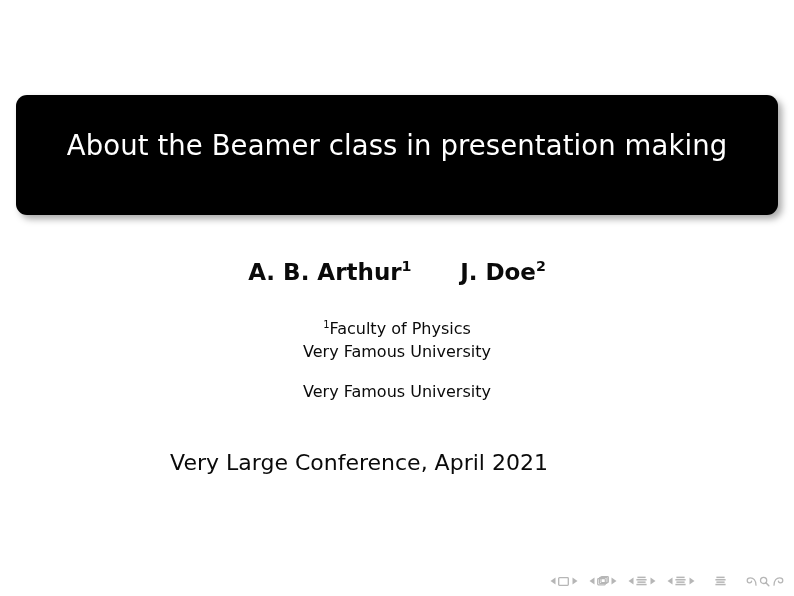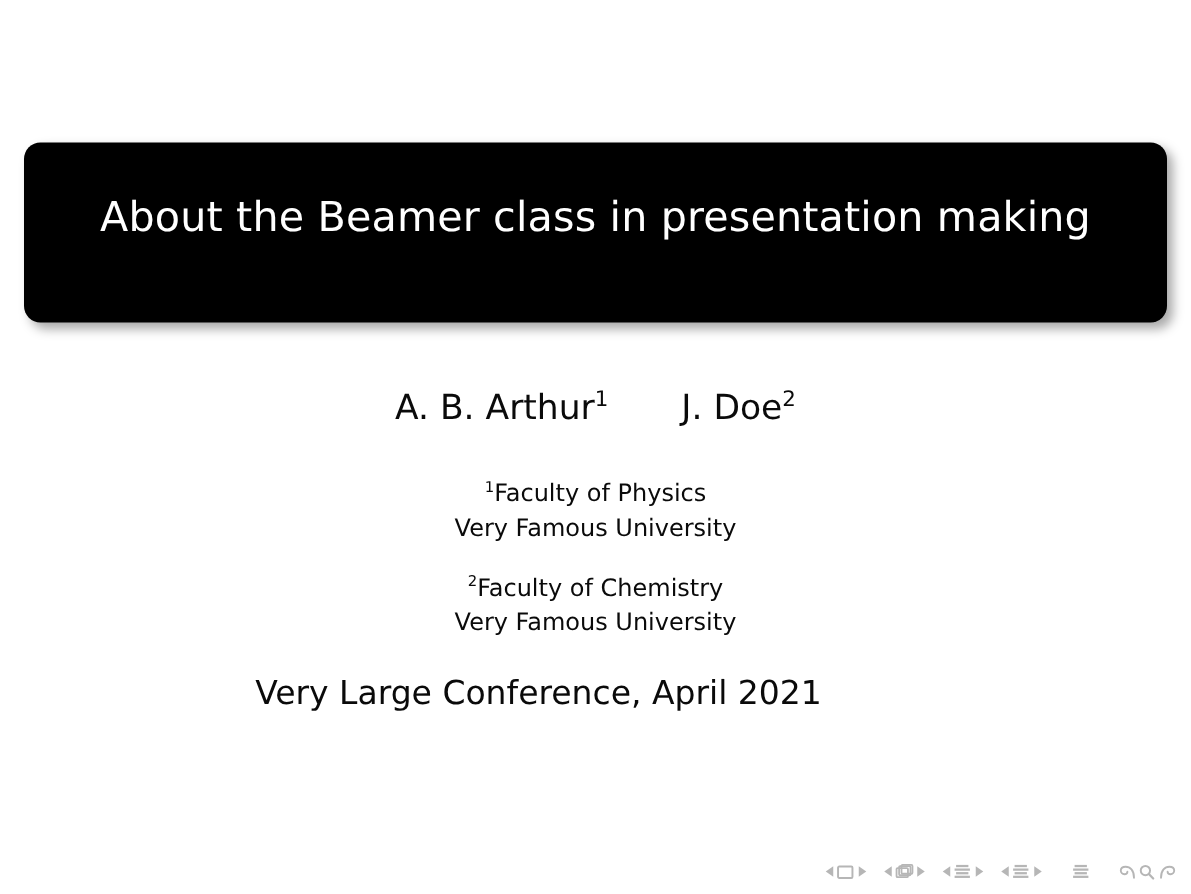--- a/index.html
+++ b/index.html
@@ -74,20 +74,21 @@
     top: 258px;
     width: 794px;
     text-align: center;
     font-size: 23px;
     line-height: 1.25;
     color: #0a0a0a;
     white-space: nowrap;
   }
   .author {
     display: inline-block;
+    font-weight: bold;
   }
   .author-gap {
     display: inline-block;
     width: 34px;
   }
   sup {
     font-size: 0.62em;
     vertical-align: super;
     line-height: 0;
   }
@@ -179,21 +180,20 @@
     <span class="author-gap"></span>
     <span class="author"><span>J. Doe</span><sup>2</sup></span>
   </div>
 
   <div class="affiliations">
     <div class="affil-block">
       <span class="affil-line"><sup>1</sup><span>Faculty of Physics</span></span>
       <span class="affil-line">Very Famous University</span>
     </div>
     <div class="affil-block">
-      <span class="affil-line"><sup>2</sup><span>Faculty of Chemistry</span></span>
       <span class="affil-line">Very Famous University</span>
     </div>
   </div>
 
   <div class="conference">Very Large Conference, April 2021</div>
 
   <div class="navsyms">
 
     <div class="nav-group">
       <span class="nav-btn arrow">

